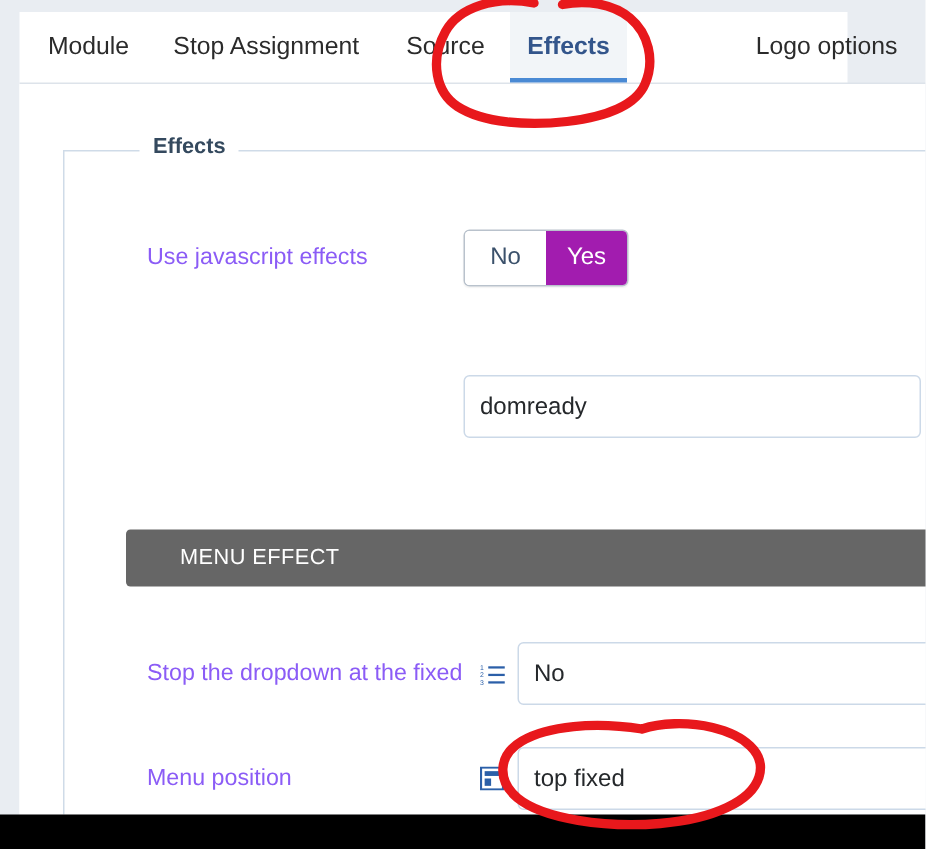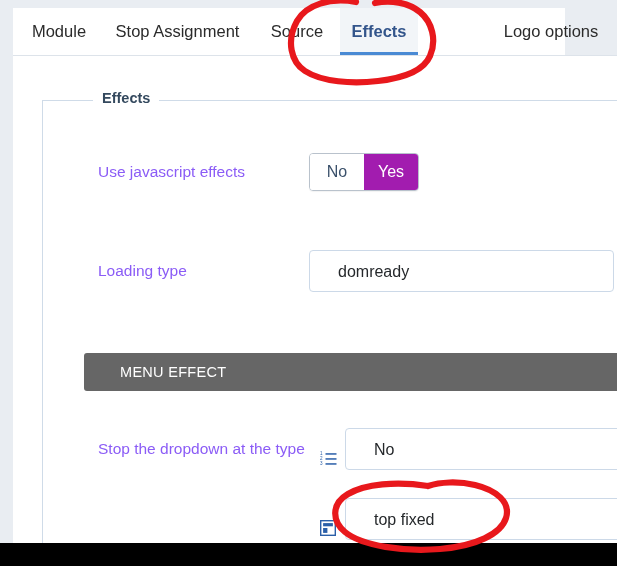--- a/index.html
+++ b/index.html
@@ -121,21 +121,21 @@
     margin-left: 46px;
   }
 
   
   .control {
     position: absolute;
     left: 283px;
     top: 50%;
     transform: translateY(-50%);
     display: flex;
-    align-items: flex-end;
+    align-items: center;
   }
 
   
   .btngroup {
     display: flex;
     border: 1px solid #b9c2cc;
     border-radius: 4px;
     overflow: hidden;
     box-shadow: 0 1px 1px rgba(0,0,0,0.05);
   }
@@ -156,21 +156,21 @@
   }
 
   
   .input {
     height: 42px;
     line-height: 42px;
     box-sizing: border-box;
     border: 1px solid #ccd9e8;
     border-radius: 4px;
     background: #ffffff;
-    padding-left: 28px;
+    padding-left: 10px;
     font-size: 16px;
     color: #25282b;
     white-space: nowrap;
     overflow: hidden;
     cursor: text;
   }
   .input.wide  { width: 305px; }
   .input.wide2 { width: 288px; }
 
   
@@ -252,48 +252,48 @@
         <div class="label">Use javascript effects</div>
         <div class="control" style="left:296px;">
           <div class="btngroup">
             <div class="btn">No</div>
             <div class="btn selected">Yes</div>
           </div>
         </div>
       </div>
 
       <div class="row" style="top:185px;">
-        <div class="label">Loading type</div>
         <div class="control" style="left:296px;">
           <div class="input wide">domready</div>
         </div>
       </div>
 
       <div class="sectionbar" style="top:297px;">
         <span>MENU EFFECT</span>
       </div>
 
       <div class="row" style="top:363px;">
-        <div class="label">Stop the dropdown at the type</div>
+        <div class="label">Stop the dropdown at the fixed</div>
         <div class="control" style="left:304px;">
           <div class="addon">
             <svg width="17" height="17" viewBox="0 0 17 17" aria-hidden="true">
               <text x="0" y="5.4" font-size="4.6" fill="#2b5fa8" font-family="Liberation Sans, sans-serif">1</text>
               <text x="0" y="10.4" font-size="4.6" fill="#2b5fa8" font-family="Liberation Sans, sans-serif">2</text>
               <text x="0" y="15.4" font-size="4.6" fill="#2b5fa8" font-family="Liberation Sans, sans-serif">3</text>
               <rect x="5.5" y="3.2" width="11" height="1.5" fill="#2b5fa8"></rect>
               <rect x="5.5" y="8.2" width="11" height="1.5" fill="#2b5fa8"></rect>
               <rect x="5.5" y="13.2" width="11" height="1.5" fill="#2b5fa8"></rect>
             </svg>
           </div>
           <div class="input wide2">No</div>
         </div>
       </div>
 
       <div class="row" style="top:433px;">
+        <div class="label">Menu position</div>
         <div class="control" style="left:304px;">
           <div class="addon">
             <svg width="16" height="16" viewBox="0 0 16 16" aria-hidden="true">
               <rect x="0.7" y="0.7" width="14.6" height="14.6" fill="none" stroke="#2b5fa8" stroke-width="1.4"></rect>
               <rect x="3.1" y="3.1" width="9.8" height="3.2" fill="#2b5fa8"></rect>
               <rect x="3.1" y="8" width="4.3" height="4.9" fill="#2b5fa8"></rect>
             </svg>
           </div>
           <div class="input wide2">top fixed</div>
         </div>

